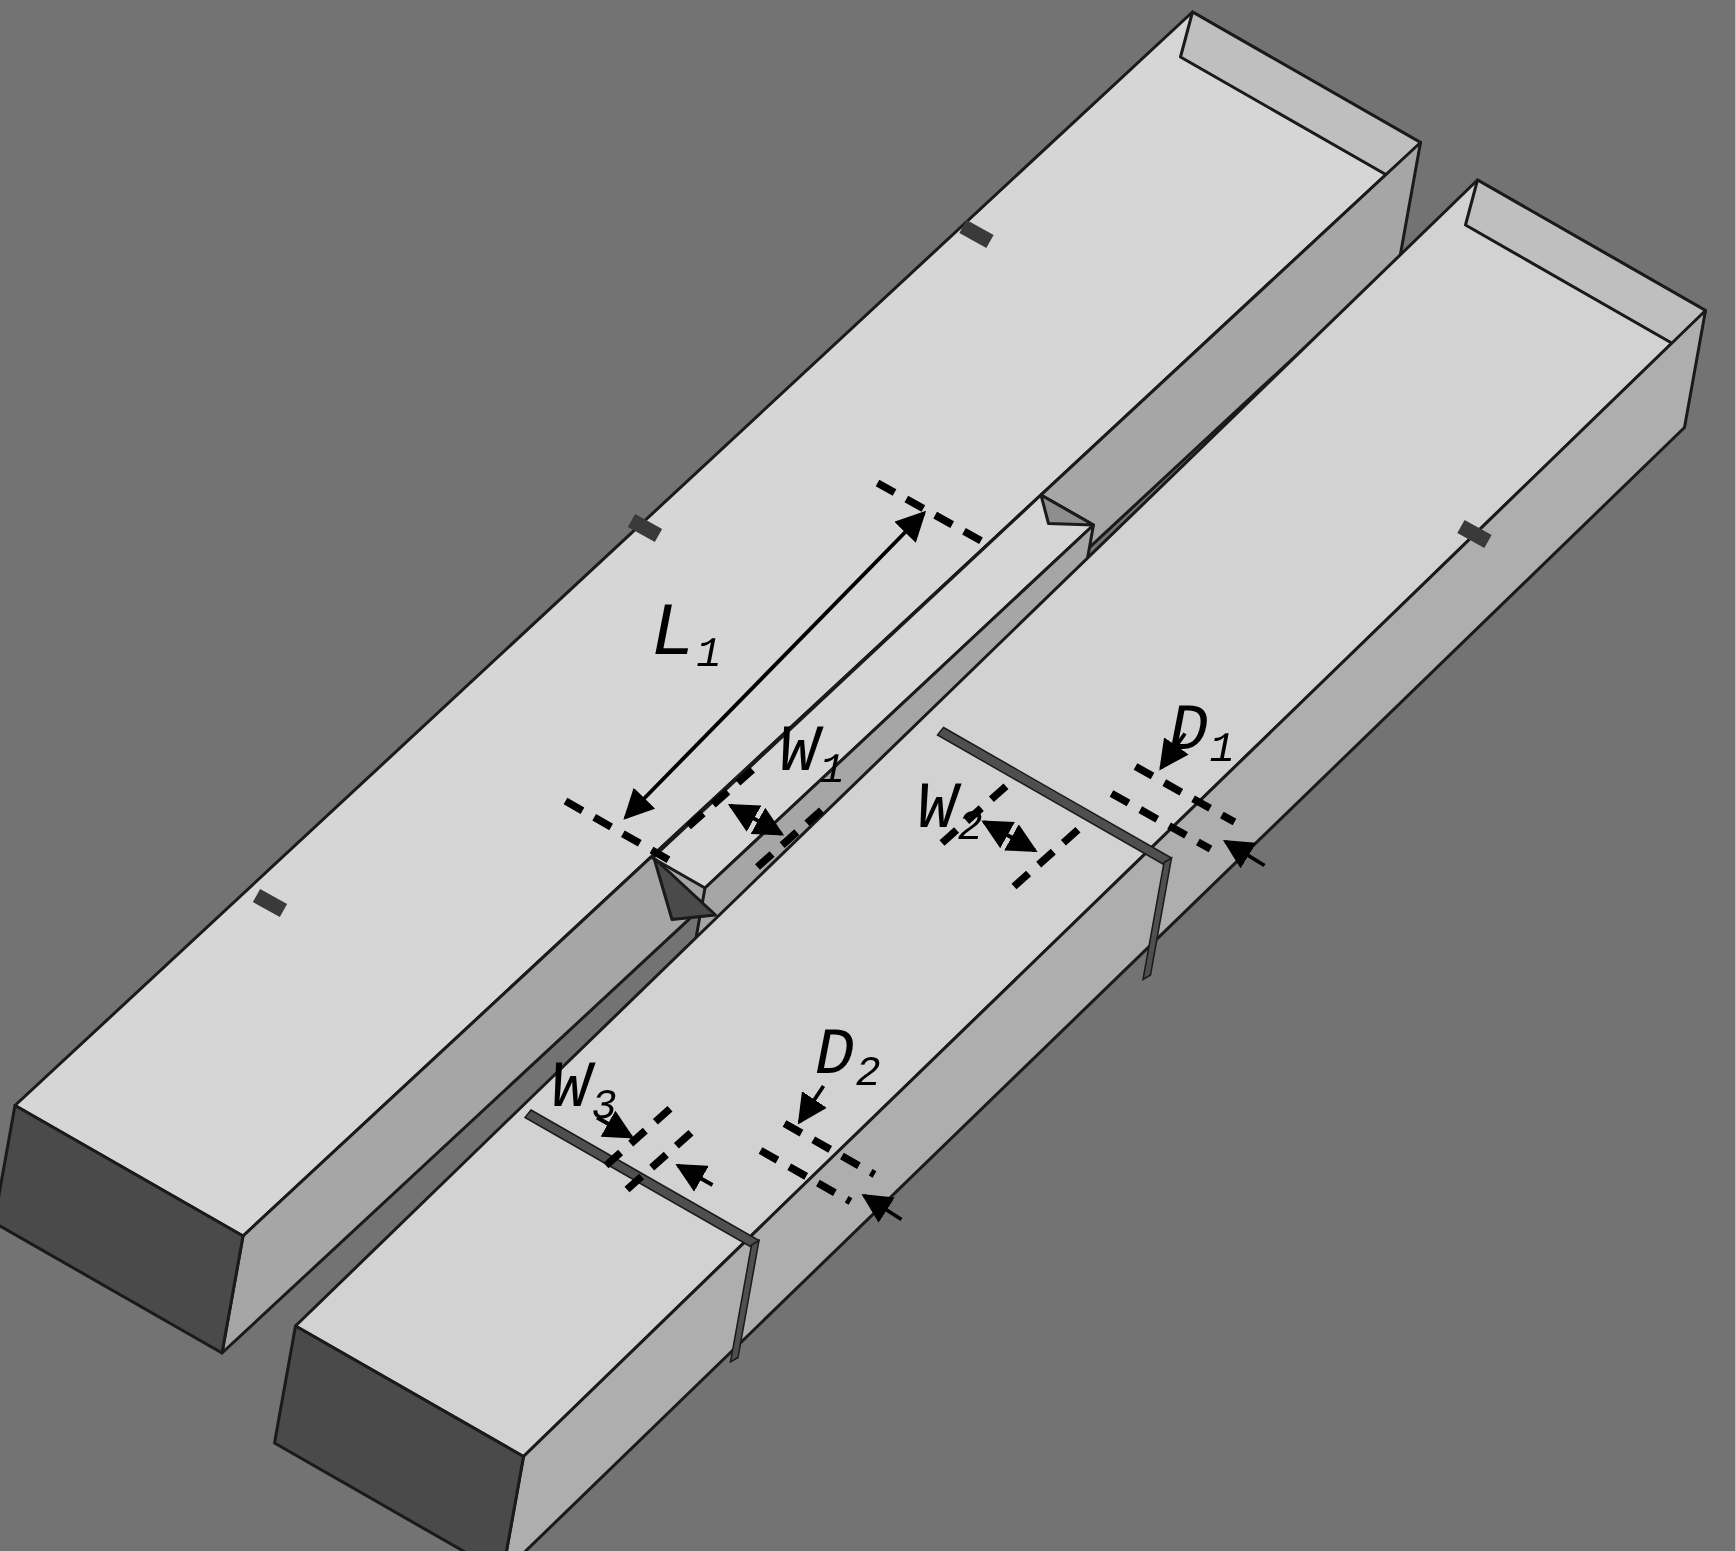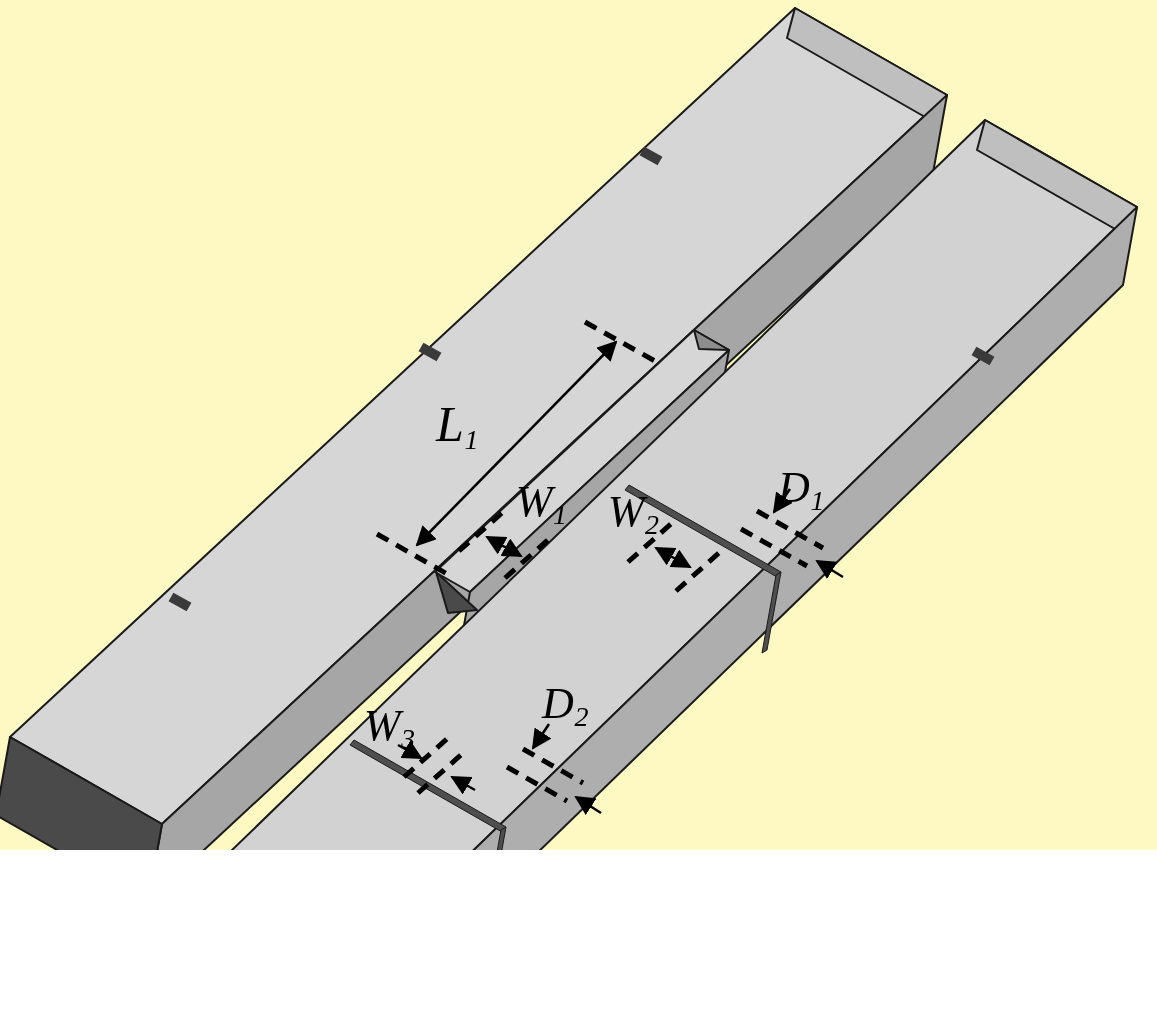--- a/index.html
+++ b/index.html
@@ -3,24 +3,24 @@
 <meta charset="utf-8">
 <style>
   html, body {
     margin: 0;
     padding: 0;
     background: #ffffff;
   }
   .stage {
     position: relative;
     width: 1157px;
-    height: 850px;
-    background: #fef9c3;
+    height: 1034px;
+    background: #737373;
     overflow: hidden;
-    font-family: Liberation Serif, serif;
+    font-family: Liberation Mono, monospace;
   }
   .stage svg {
     position: absolute;
     left: 0;
     top: 0;
   }
   .face { stroke: #1a1a1a; stroke-width: 2; stroke-linejoin: round; }
   .slit { stroke: #1a1a1a; stroke-width: 1; }
   .tick { stroke: #3a3a3a; stroke-width: 10; stroke-linecap: butt; }
   .dash { stroke: #000000; stroke-width: 5; stroke-dasharray: 13 9; fill: none; }
@@ -108,21 +108,21 @@
     <line class="dim" x1="549" y1="724" x2="533" y2="748" marker-end="url(#ah)"></line>
     <line class="dim" x1="601" y1="813" x2="576" y2="797" marker-end="url(#ah)"></line>
   </svg>
 
   <div class="dim-label big" style="left:457px; top:424px;">
     <span class="lm">L</span><span class="ls">1</span>
   </div>
   <div class="dim-label" style="left:541px; top:502px;">
     <span class="lm">W</span><span class="ls">1</span>
   </div>
-  <div class="dim-label" style="left:633px; top:512px;">
+  <div class="dim-label" style="left:633px; top:540px;">
     <span class="lm">W</span><span class="ls">2</span>
   </div>
   <div class="dim-label" style="left:801px; top:488px;">
     <span class="lm">D</span><span class="ls">1</span>
   </div>
   <div class="dim-label" style="left:389px; top:726px;">
     <span class="lm">W</span><span class="ls">3</span>
   </div>
   <div class="dim-label" style="left:565px; top:704px;text-align:center;">
     <span class="lm">D</span><span class="ls">2</span>

